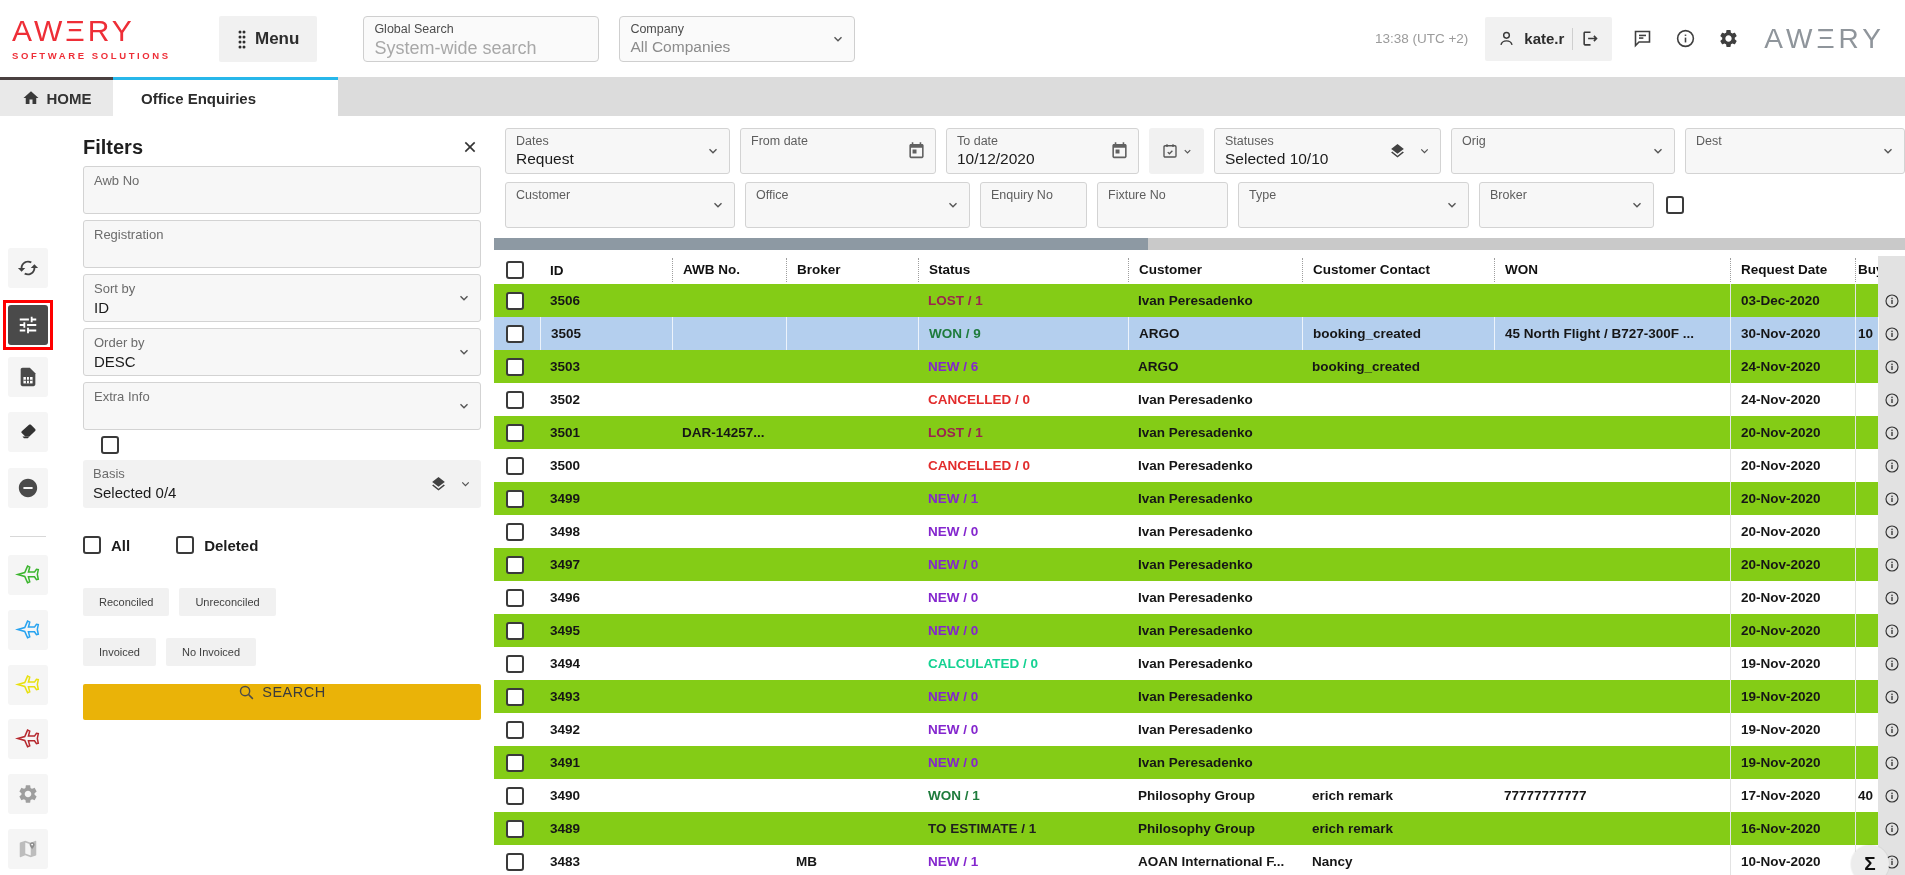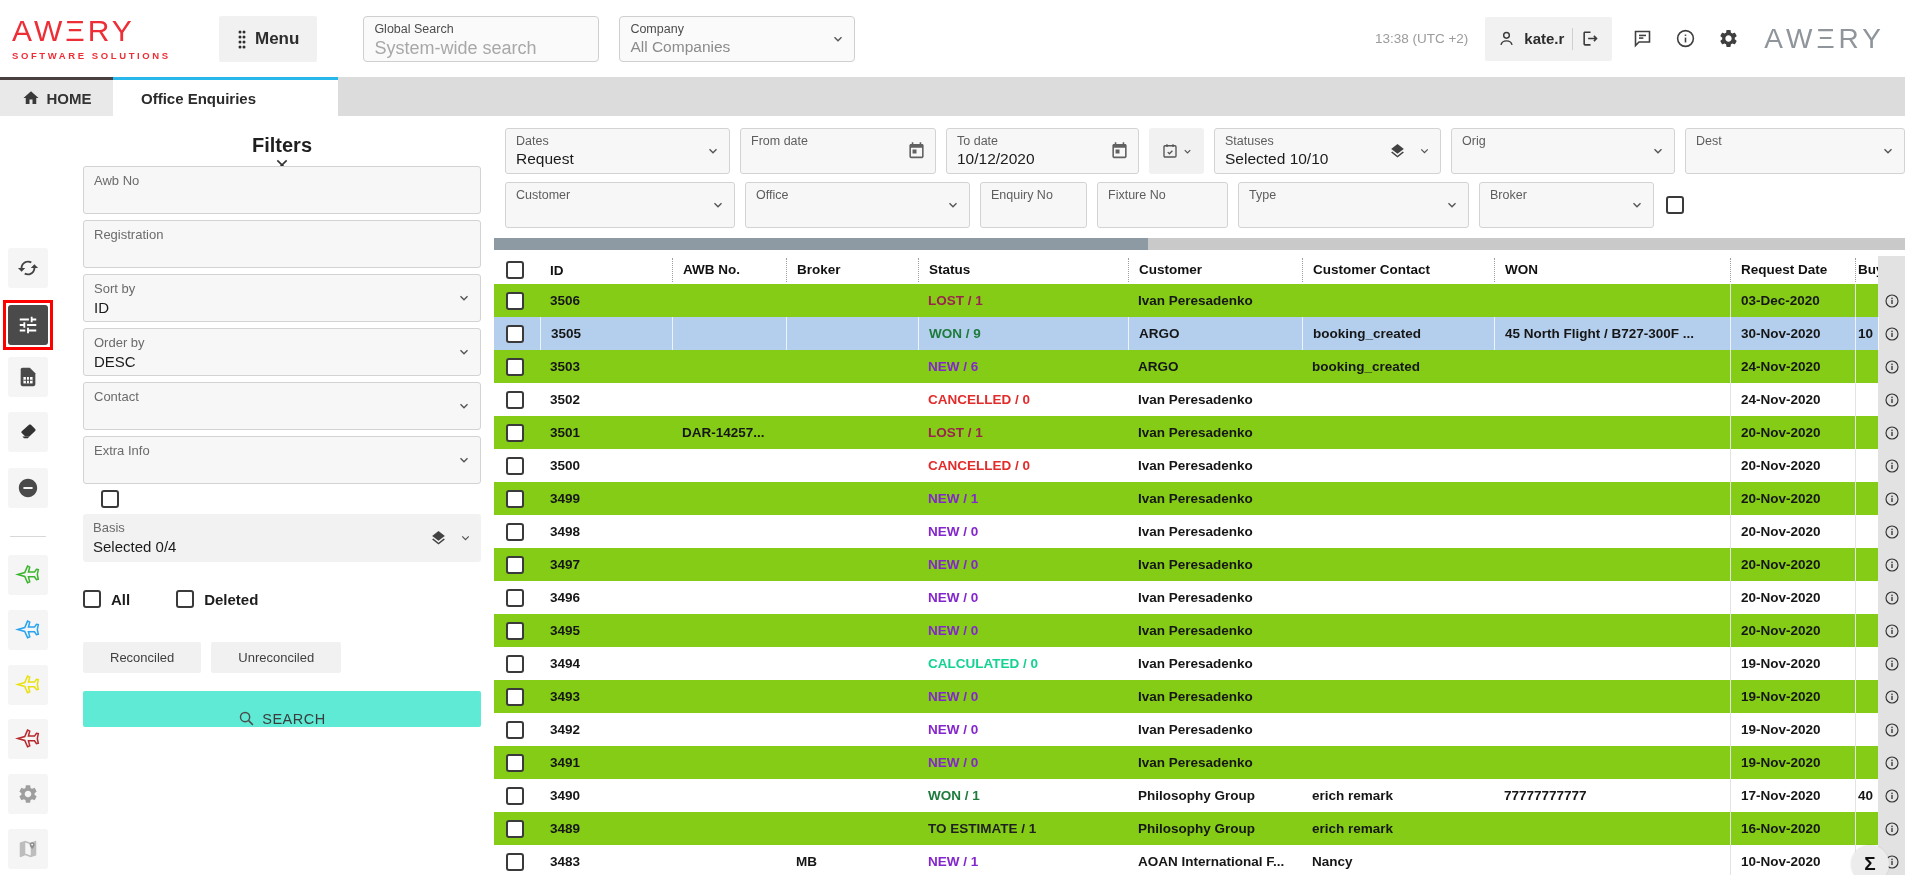--- a/index.html
+++ b/index.html
@@ -38,40 +38,40 @@
 
   
   .rail { position:relative; width:56px; background:#fff; flex:none; }
   .tool { position:absolute; left:8px; width:40px; height:40px; background:#f5f5f5; border:none; border-radius:3px; display:flex; align-items:center; justify-content:center; cursor:pointer; }
   .tool.dark { background:#4a4a4a; }
   .active-outline { position:absolute; left:3px; top:184px; width:50px; height:50px; border:3px solid #fe0000; pointer-events:none; }
   .rail-div { position:absolute; left:10px; top:420px; width:36px; height:1px; background:#d8d8d8; }
 
   
   .panel { position:relative; width:438px; flex:none; padding:0 13px 0 27px; background:#fff; }
-  .panel-head { display:flex; align-items:center; justify-content:space-between; margin-top:18px; height:26px;flex-direction:column; }
+  .panel-head { display:flex; align-items:center; justify-content:space-between; margin-top:18px; height:26px; }
   .panel-title { font-size:20px; font-weight:700; color:#1f1f1f; }
   .close-x { width:22px; height:22px; display:flex; align-items:center; justify-content:center; cursor:pointer; }
   .fbox { position:relative; width:398px; height:48px; background:#f7f7f7; border:1px solid #d3d3d3; border-radius:3px; padding:6px 10px; margin-top:6px; }
   .fbox .lbl { font-size:13px; color:#6b6b6b; }
   .fbox .val { font-size:15px; color:#1b1b1b; margin-top:3px; }
   .fbox.flat { border:none; background:#f2f2f2; }
   .chev { position:absolute; right:9px; top:50%; transform:translateY(-50%); }
   .layers-ic { position:absolute; right:34px; top:50%; transform:translateY(-50%); }
   .resp-row { display:flex; align-items:center; }
   .resp-row .fbox { width:326px; }
   .cbx { display:inline-block; width:18px; height:18px; border:2px solid #3a3a3a; border-radius:3px; background:#fff; cursor:pointer; flex:none; }
   .resp-cbx { margin-left:18px; margin-top:6px; }
   .check-row { display:flex; align-items:center; gap:10px; margin-top:28px; }
   .check-row .gap { width:26px; }
   .check-lab { font-size:15px; font-weight:700; color:#1c1c1c; }
   .chip-row { display:flex; gap:10px; margin-top:22px; }
   .chip-row.first { margin-top:34px; }
-  .chip { background:#f1f1f1; color:#3f3f3f; font-size:13px; padding:8px 27px; border-radius:2px; border:none; cursor:pointer; }
-  .search-btn { margin-top:18px; width:398px; height:36px; background:#5eead4; border:none; border-radius:2px; display:flex; align-items:flex-end; justify-content:center; gap:7px; font-size:14.5px; letter-spacing:.5px; color:#3c3c3c; cursor:pointer; }
+  .chip { background:#f1f1f1; color:#3f3f3f; font-size:11px; padding:8px 16px; border-radius:2px; border:none; cursor:pointer; }
+  .search-btn { margin-top:18px; width:398px; height:36px; background:#eab308; border:none; border-radius:2px; display:flex; align-items:flex-start; justify-content:center; gap:7px; font-size:14.5px; letter-spacing:.5px; color:#3c3c3c; cursor:pointer; }
 
   
   .main { flex:1; position:relative; display:flex; flex-direction:column; background:#fff; overflow:hidden; }
   .frow { display:flex; gap:10px; margin-left:11px; }
   .frow.r1 { margin-top:12px; }
   .frow.r2 { margin-top:8px; }
   .qbox { position:relative; height:46px; background:#f7f7f7; border:1px solid #d3d3d3; border-radius:3px; padding:5px 10px; flex:none; }
   .qbox .lbl { font-size:12.5px; color:#5d5d5d; }
   .qbox .val { font-size:15.5px; color:#1b1b1b; margin-top:2px; }
   .cal-ic { position:absolute; right:9px; top:50%; transform:translateY(-50%); }
@@ -299,28 +299,20 @@
       <div class="fbox">
         <div class="lbl">Order by</div>
         <div class="val">DESC</div>
         <span class="chev">
             <svg width="14" height="14" viewBox="0 0 24 24" fill="none" stroke="#555" stroke-width="2.4">
               <polyline points="6 9 12 15 18 9"></polyline>
             </svg>
           </span>
       </div>
 
-      <div class="fbox">
-        <div class="lbl">Contact</div>
-        <span class="chev">
-            <svg width="14" height="14" viewBox="0 0 24 24" fill="none" stroke="#555" stroke-width="2.4">
-              <polyline points="6 9 12 15 18 9"></polyline>
-            </svg>
-          </span>
-      </div>
 
       <div class="fbox">
         <div class="lbl">Extra Info</div>
         <span class="chev">
             <svg width="14" height="14" viewBox="0 0 24 24" fill="none" stroke="#555" stroke-width="2.4">
               <polyline points="6 9 12 15 18 9"></polyline>
             </svg>
           </span>
       </div>
 
@@ -347,20 +339,24 @@
         <span class="cbx"></span>
         <span class="check-lab">All</span>
         <span class="gap"></span>
         <span class="cbx"></span>
         <span class="check-lab">Deleted</span>
       </div>
 
       <div class="chip-row first">
         <button class="chip">Reconciled</button>
         <button class="chip">Unreconciled</button>
+      </div>
+      <div class="chip-row">
+        <button class="chip">Invoiced</button>
+        <button class="chip">No Invoiced</button>
       </div>
 
       <button class="search-btn">
         <svg width="17" height="17" viewBox="0 0 24 24" fill="none" stroke="#4b4b4b" stroke-width="2">
             <circle cx="10" cy="10" r="6.5"></circle>
             <line x1="15" y1="15" x2="21" y2="21"></line>
           </svg>
         <span>SEARCH</span>
       </button>
     </div>

